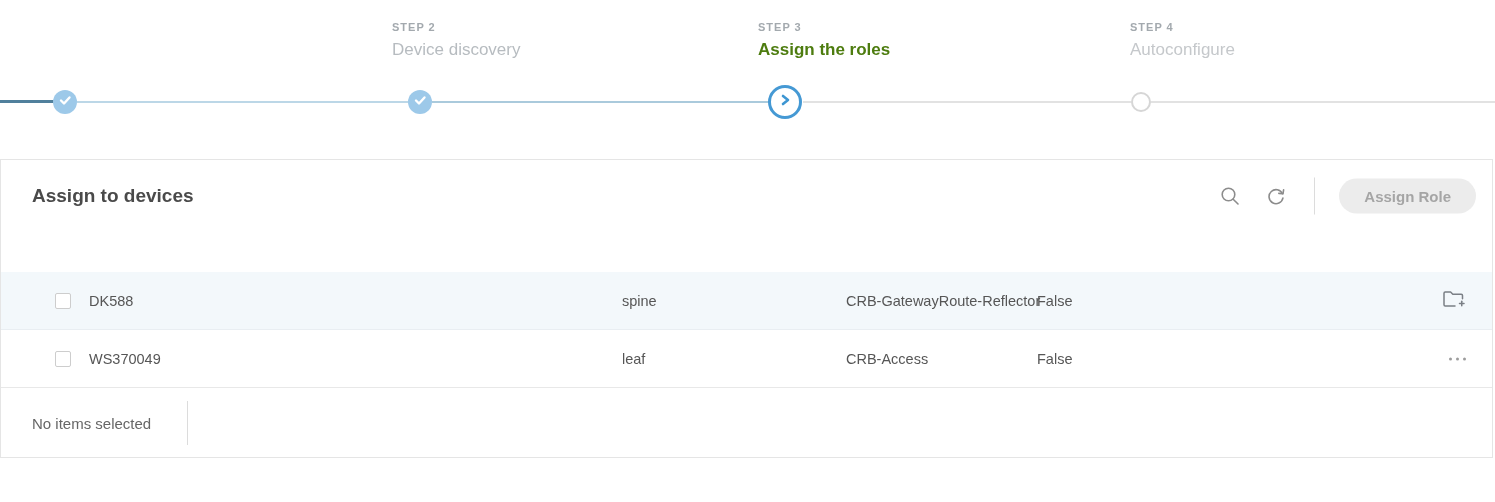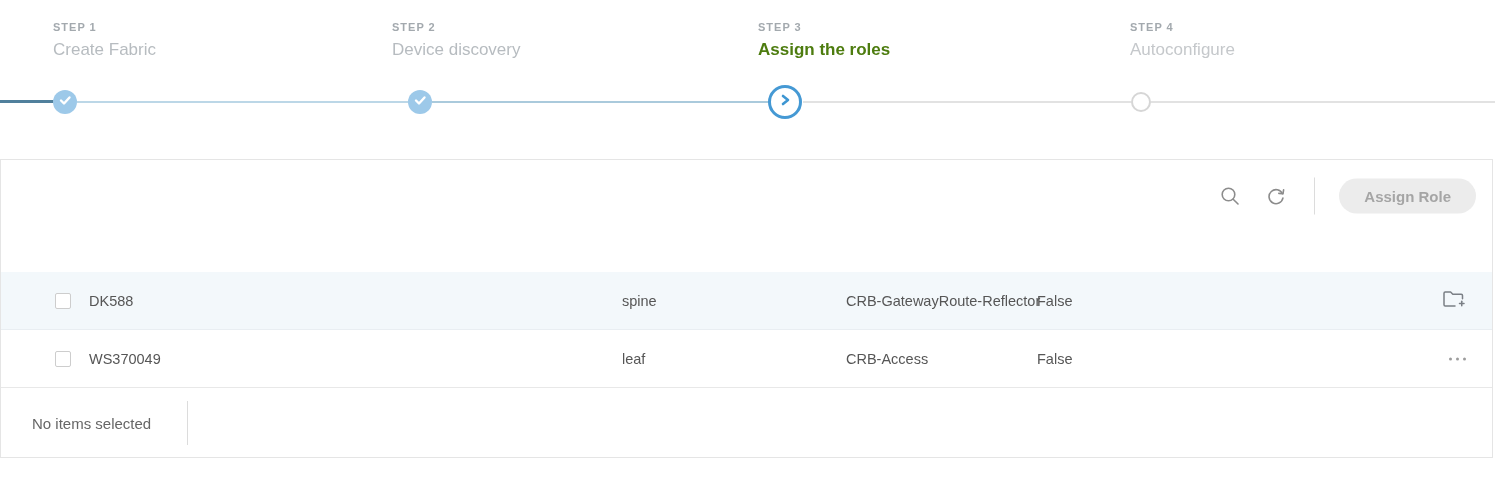--- a/index.html
+++ b/index.html
@@ -96,24 +96,20 @@
 <body>
 
 <div class="screen">
 
   <div class="seg seg-lead"></div>
   <div class="seg seg-1"></div>
   <div class="seg seg-2"></div>
   <div class="seg seg-3"></div>
   <div class="seg seg-4"></div>
 
-  <div class="step-block" style="left:53px">
-    <div class="step-eyebrow">STEP 1</div>
-    <div class="step-title">Create Fabric</div>
-  </div>
   <div class="step-block" style="left:392px">
     <div class="step-eyebrow">STEP 2</div>
     <div class="step-title">Device discovery</div>
   </div>
   <div class="step-block" style="left:758px">
     <div class="step-eyebrow">STEP 3</div>
     <div class="step-title active">Assign the roles</div>
   </div>
   <div class="step-block" style="left:1130px">
     <div class="step-eyebrow">STEP 4</div>
@@ -139,20 +135,21 @@
       <svg width="16" height="16" viewBox="0 0 16 16">
           <polyline points="6,4 11,8 6,12" fill="none" stroke="#3d96d2" stroke-width="2.6" stroke-linecap="round" stroke-linejoin="round"></polyline>
         </svg>
     </span>
   </div>
   <div class="dot dot-upcoming" style="left:1131px"></div>
 
   <div class="panel">
 
     <div class="toolbar">
+      <div class="panel-title">Assign to devices</div>
       <div class="tool-cluster">
         <span class="icon-btn">
           <svg width="22" height="22" viewBox="0 0 22 22">
               <circle cx="9.5" cy="9" r="6.3" fill="none" stroke="#8c8c8c" stroke-width="1.6"></circle>
               <line x1="14.2" y1="13.7" x2="19" y2="18.5" stroke="#8c8c8c" stroke-width="1.6" stroke-linecap="round"></line>
             </svg>
         </span>
         <span class="icon-btn">
           <svg width="22" height="22" viewBox="0 0 22 22">
               <path d="M17.4 8.2 A 7 7 0 1 0 17.9 12.6" fill="none" stroke="#8c8c8c" stroke-width="1.6" stroke-linecap="round"></path>

